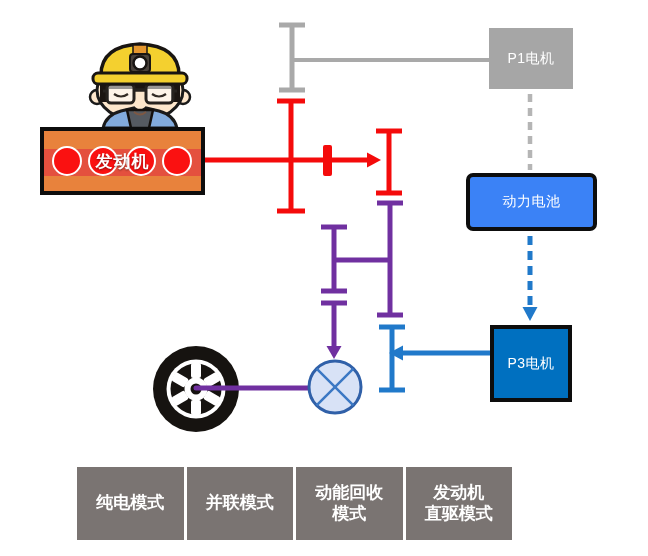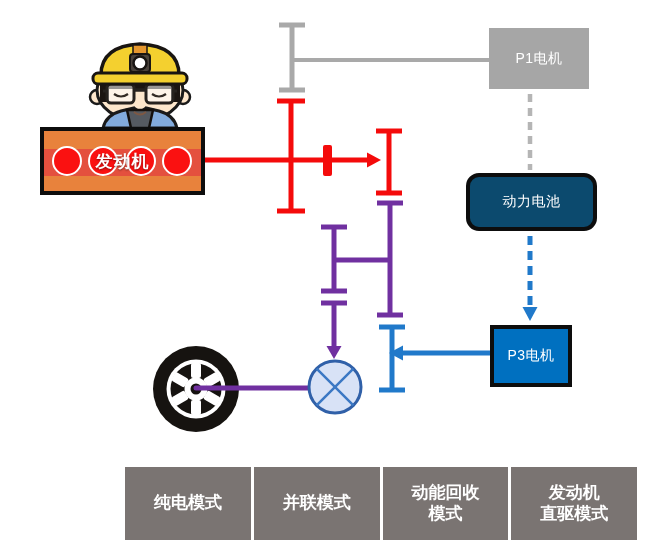--- a/index.html
+++ b/index.html
@@ -5,39 +5,39 @@
   html,body{margin:0;padding:0;background:#fff;}
   .stage{
     position:relative;width:648px;height:556px;background:#ffffff;overflow:hidden;
     font-family:"Liberation Sans","DejaVu Sans",sans-serif;
   }
   .stage svg{position:absolute;left:0;top:0;}
 
   
   .node{position:absolute;display:flex;align-items:center;justify-content:center;
         color:#fff;font-size:14px;letter-spacing:.5px;}
-  .p1-box{left:489px;top:28px;width:100px;height:61px;background:#A6A6A6;text-align:right;}
-  .battery-box{left:466px;top:173px;width:131px;height:58px;background:#0c4a6e;
-        border:4px solid #0d0d0d;border-radius:13px;box-sizing:border-box;}
-  .p3-box{left:490px;top:325px;width:82px;height:62px;background:#0070C0;
+  .p1-box{left:489px;top:28px;width:84px;height:61px;background:#A6A6A6;text-align:right;}
+  .battery-box{left:466px;top:173px;width:131px;height:58px;background:#3b82f6;
+        border:4px solid #0d0d0d;border-radius:7px;box-sizing:border-box;}
+  .p3-box{left:490px;top:325px;width:82px;height:77px;background:#0070C0;
         border:4px solid #0d0d0d;box-sizing:border-box;}
 
   
   .engine-box{position:absolute;left:40px;top:127px;width:165px;height:68px;
         background:#E8823C;border:4px solid #0d0d0d;box-sizing:border-box;}
   .engine-band{position:absolute;left:0;top:18px;width:157px;height:27px;background:#E4503E;}
   .engine-cyl{position:absolute;top:15px;width:26px;height:26px;border-radius:50%;
         background:#FA1111;border:2px solid #ffffff;}
   .engine-label{position:absolute;left:0;top:0;width:157px;height:60px;display:flex;
         align-items:center;justify-content:center;color:#fff;font-size:17px;font-weight:bold;
         letter-spacing:1px;text-shadow:0 1px 2px rgba(0,0,0,.45);}
 
   
-  .tab-bar{position:absolute;left:77px;top:467px;width:512px;height:73px;
-        display:flex;gap:3px;margin-left:48px;}
+  .tab-bar{position:absolute;left:77px;top:467px;width:435px;height:73px;
+        display:flex;gap:3px;}
   .tab{flex:1 1 0;background:#7A7472;color:#fff;display:flex;align-items:center;
         justify-content:center;text-align:center;font-size:17px;font-weight:bold;
         line-height:1.2;white-space:pre-line;cursor:pointer;}
   .tab.active{background:#7030A0;}
 </style>
 </head>
 <body>
 
 <div class="stage">
 

